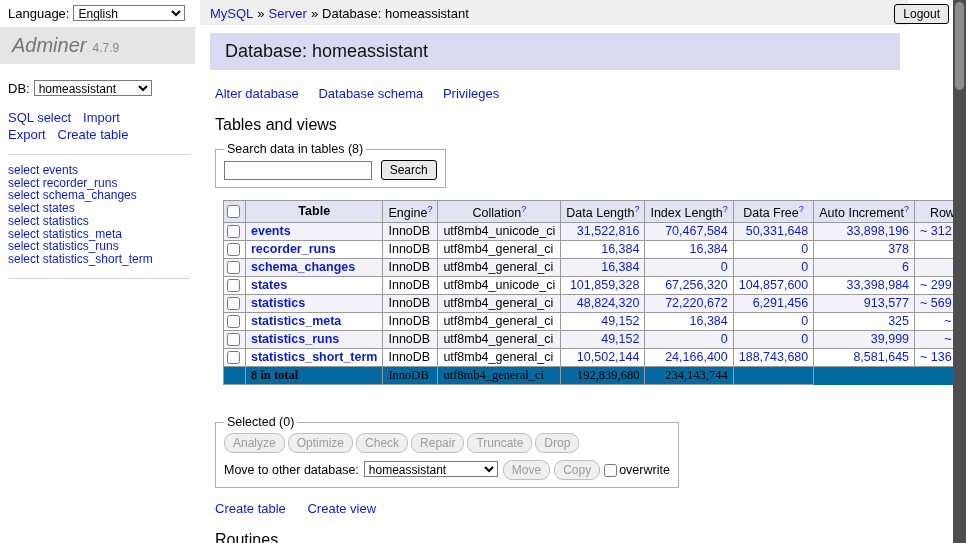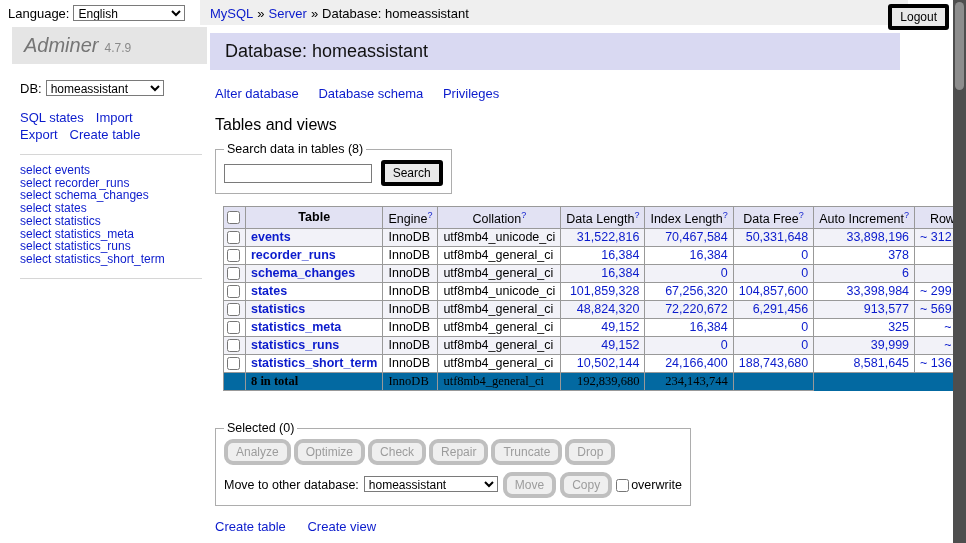--- a/index.html
+++ b/index.html
@@ -4,37 +4,37 @@
 <style>
   * { box-sizing: border-box; margin: 0; padding: 0; }
   html, body { width: 966px; height: 543px; }
   body {
     position: relative; overflow: hidden; background: #fff;
     font-family: "Liberation Sans", "DejaVu Sans", sans-serif;
     font-size: 13px; color: #000;
   }
   a { color: #0b1bcc; text-decoration: none; cursor: pointer; }
   select { font-size: 12px; font-family: inherit; height: 16px; border: 1px solid #7a7a7a; background: #fff; }
-  button { font-family: inherit; font-size: 12px; padding: 2px 8px; background: #e9e9e9; border: 4px solid #000000; border-radius: 3px; color: #000; cursor: pointer; }
+  button { font-family: inherit; font-size: 12px; padding: 2px 8px; background: #e9e9e9; border: 1px solid #000000; border-radius: 3px; color: #000; cursor: pointer; }
   button:disabled { color: #9c9c9c; background: #efefef; border-color: #bfbfbf; cursor: default; border-radius: 9px; }
   input[type=checkbox] { margin: 0 2px 0 0; vertical-align: middle; }
 
   
   .lang-row { position: absolute; left: 8px; top: 5px; }
   .lang-row select { width: 112px; margin-left: 4px; }
   .breadcrumb { position: absolute; left: 200px; top: 0; width: 708px; height: 25px; background: #efefef; padding: 6px 10px 0; }
   .breadcrumb .sep { color: #000; margin: 0 4px; }
   .logout-btn { position: absolute; right: 17px; top: 4px; }
 
   
   .scrollbar { position: absolute; right: 0; top: 0; width: 13px; height: 543px; background: #4e4e4e; }
   .scroll-thumb { position: absolute; left: 2px; top: 2px; width: 9px; height: 88px; background: #8d8d8d; border-radius: 5px; }
 
   
-  .sidebar { position: absolute; left: 12px; top: 27px; width: 195px; }
+  .sidebar { position: absolute; left: 0; top: 27px; width: 195px; }
   .brand { background: #e5e5e5; height: 37px; padding: 7px 12px; }
   .brand-name { font-style: italic; font-size: 20px; color: #757575; }
   .brand-ver { font-size: 12px; color: #8a8a8a; margin-left: 6px; }
   .db-row { margin: 16px 0 0 8px; }
   .db-row select { width: 118px; margin-left: 4px; }
   .side-links { margin: 13px 0 0 8px; padding-bottom: 11px; border-bottom: 1px solid #d6d6d6; line-height: 17px; width: 182px; }
   .side-links a { margin-right: 12px; }
   .table-list { margin: 9px 0 0 8px; padding-bottom: 12px; border-bottom: 1px solid #d6d6d6; width: 182px; }
   .table-list a { display: block; font-size: 12px; line-height: 12.7px; }
 
@@ -85,21 +85,21 @@
 <button class="logout-btn">Logout</button>
 
 <div class="sidebar">
   <div class="brand">
     <span class="brand-name">Adminer</span><span class="brand-ver">4.7.9</span>
   </div>
   <div class="db-row">
     <span>DB:</span><select><option>homeassistant</option></select>
   </div>
   <p class="side-links">
-    <a>SQL states</a><a>Import</a><br>
+    <a>SQL select</a><a>Import</a><br>
     <a>Export</a><a>Create table</a>
   </p>
   <div class="table-list">
       <a>select events</a>
       <a>select recorder_runs</a>
       <a>select schema_changes</a>
       <a>select states</a>
       <a>select statistics</a>
       <a>select statistics_meta</a>
       <a>select statistics_runs</a>

